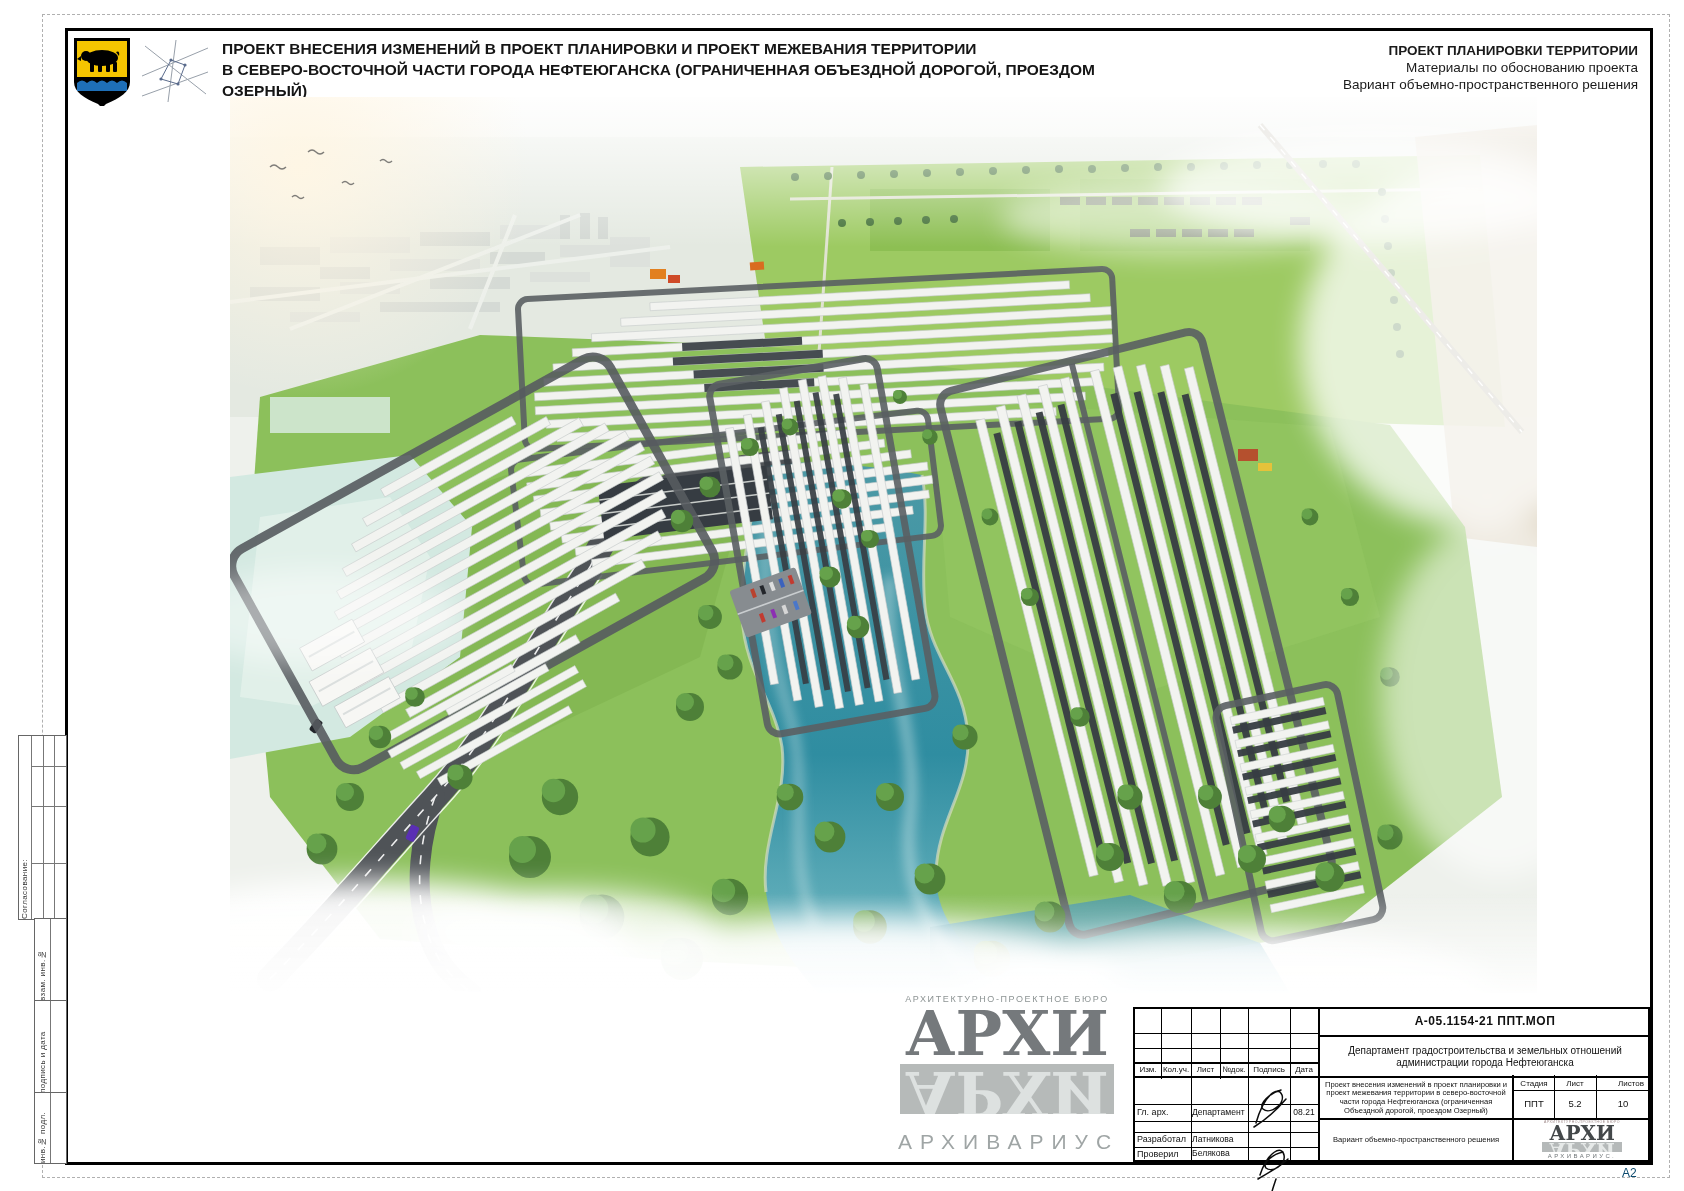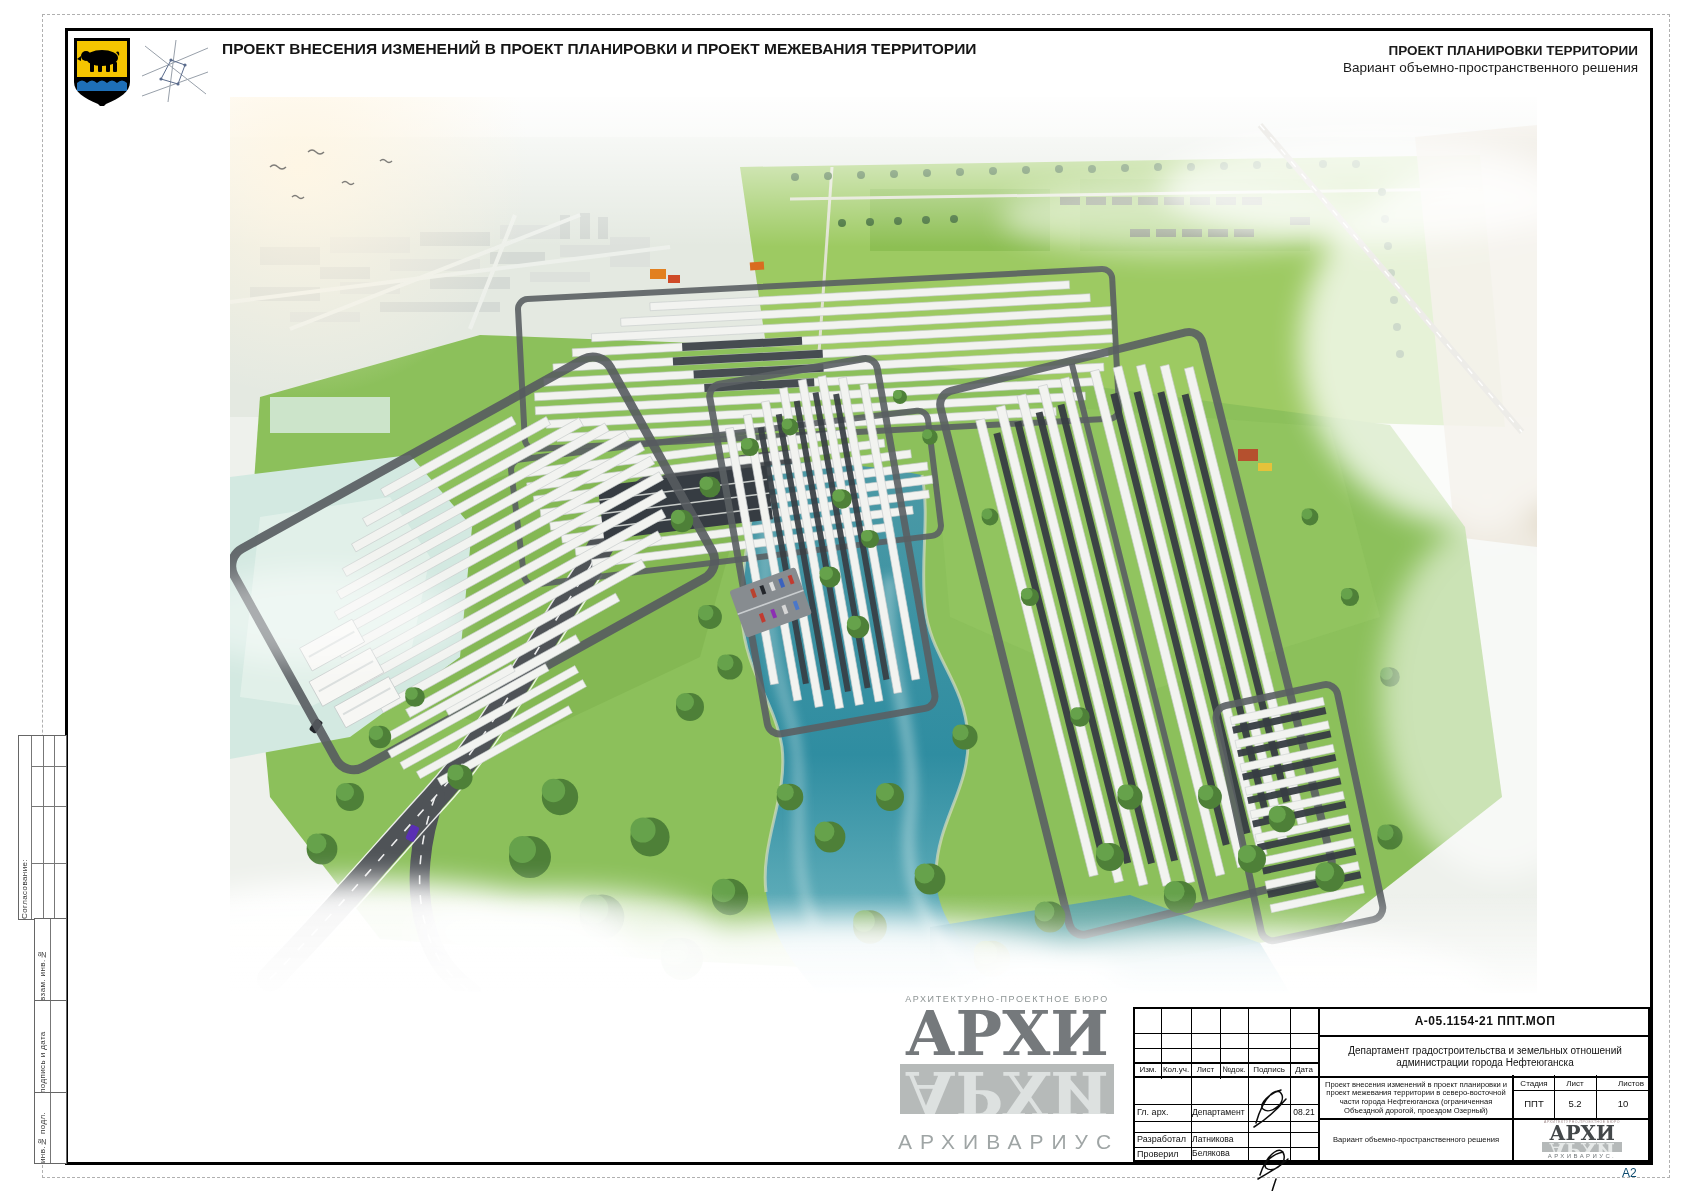--- a/index.html
+++ b/index.html
@@ -86,24 +86,26 @@
         <circle cx="31" cy="22" r="1.6"></circle>
           <circle cx="45" cy="27" r="1.6"></circle>
         <circle cx="38" cy="46" r="1.6"></circle>
           <circle cx="21" cy="41" r="1.6"></circle>
       </g>
     </svg>
   </div>
 
   <div class="abs title-left">
     <div>ПРОЕКТ ВНЕСЕНИЯ ИЗМЕНЕНИЙ В ПРОЕКТ ПЛАНИРОВКИ И ПРОЕКТ МЕЖЕВАНИЯ ТЕРРИТОРИИ</div>
+    <div>В СЕВЕРО-ВОСТОЧНОЙ ЧАСТИ ГОРОДА НЕФТЕЮГАНСКА (ОГРАНИЧЕННАЯ ОБЪЕЗДНОЙ ДОРОГОЙ, ПРОЕЗДОМ ОЗЕРНЫЙ)</div>
   </div>
 
   <div class="abs title-right">
     <div class="b">ПРОЕКТ ПЛАНИРОВКИ ТЕРРИТОРИИ</div>
+    <div>Материалы по обоснованию проекта</div>
     <div>Вариант объемно-пространственного решения</div>
   </div>
 
   <div class="abs render">
   <svg width="1307" height="896" viewBox="0 0 1307 896">
     <defs>
       <linearGradient id="riverG" x1="0" y1="0" x2="0" y2="1">
         <stop offset="0" stop-color="#4d9aa6"></stop>
             <stop offset=".55" stop-color="#2f8da1"></stop>
         <stop offset="1" stop-color="#79bec6"></stop>

